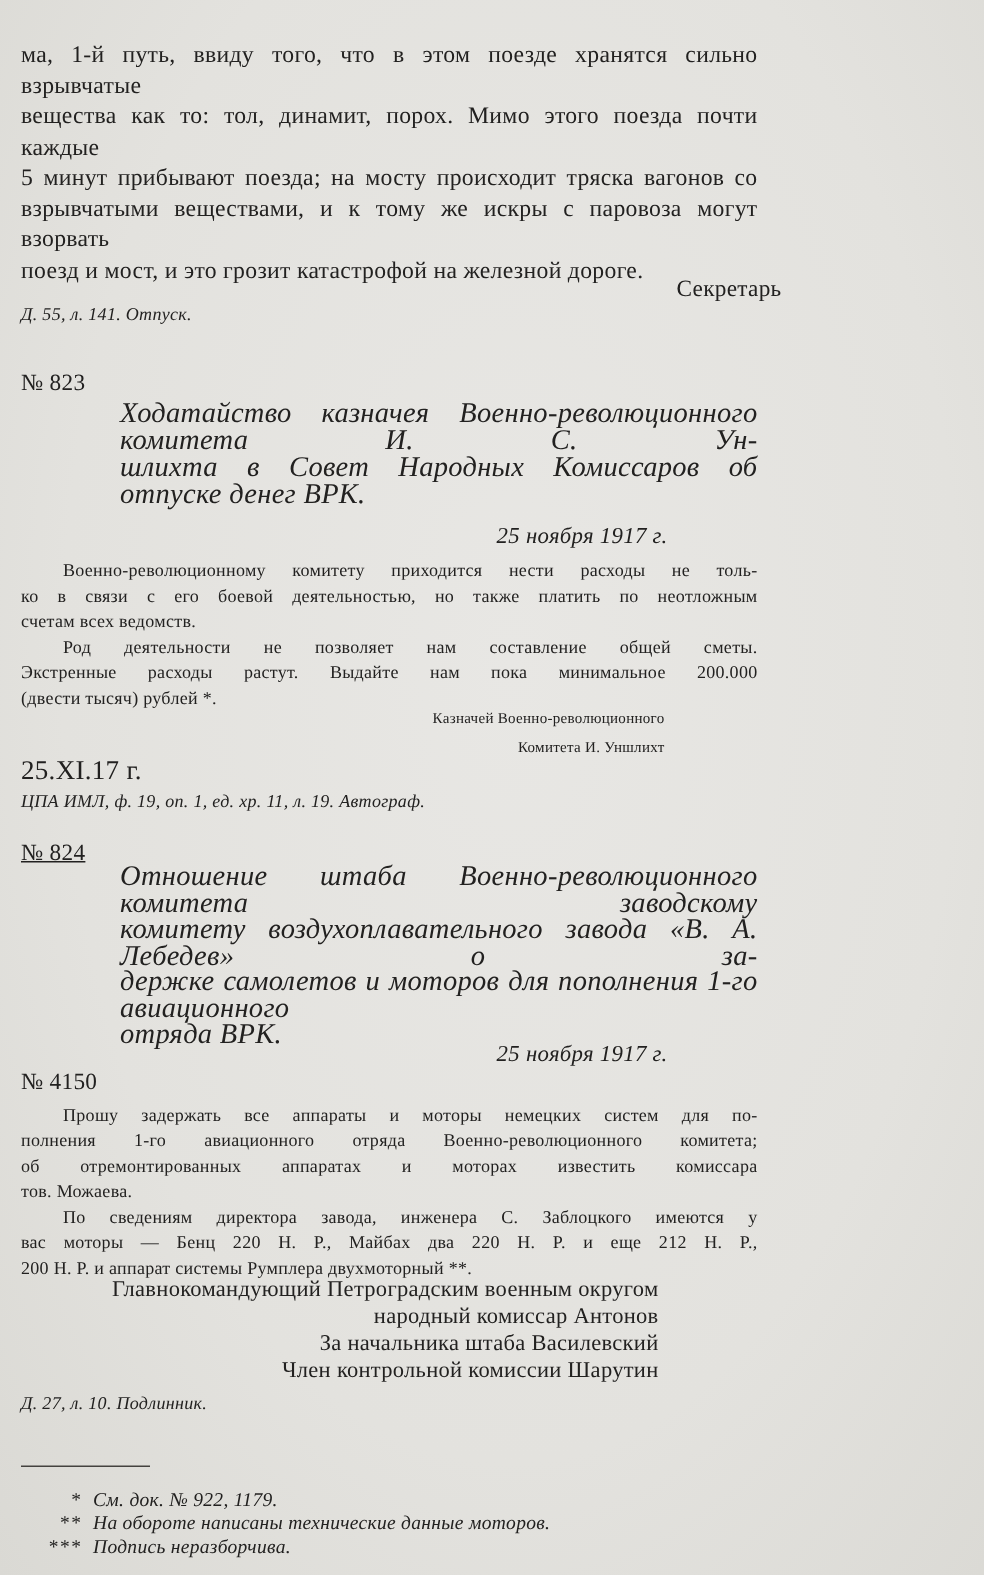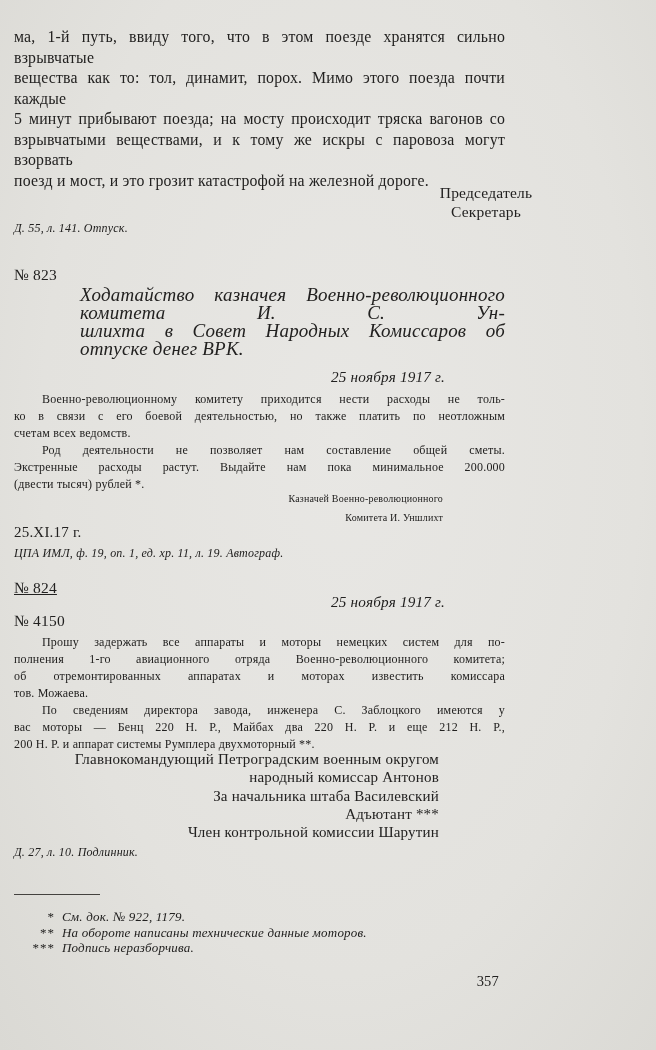--- a/index.html
+++ b/index.html
@@ -45,21 +45,21 @@
     text-align: right; padding-right: 60px;
     margin-top: 10px;
   }
   .docbody { font-size: 12px; line-height: 17px; }
   .docbody-first { margin-top: 5px; }
   .sig-823 {
     text-align: right; padding-right: 62px;
     font-size: 10px; line-height: 19px;
     margin-top: -4px;
   }
-  .date-left { font-size: 15px; line-height: 19px; margin-top: -4px; }
+  .date-left { font-size: 18px; line-height: 19px; margin-top: -4px; }
   .archive-823 { margin-top: 2px; }
   .docnum-824 { margin-top: 15px; text-decoration: underline; }
   .heading-824 { margin-top: -3px; line-height: 17.5px; }
   .date-824 { margin-top: -5px; }
   .outnum { font-size: 15.5px; line-height: 20px; }
   .body-824 { margin-top: 3px; }
   .sig-824 {
     font-size: 15px; line-height: 18.3px;
     margin-top: -3px;
   }
@@ -94,21 +94,20 @@
 
   <div class="carryover jpara">
       <div class="line">ма, 1-й путь, ввиду того, что в этом поезде хранятся сильно взрывчатые</div>
       <div class="line">вещества как то: тол, динамит, порох. Мимо этого поезда почти каждые</div>
       <div class="line">5 минут прибывают поезда; на мосту происходит тряска вагонов со</div>
       <div class="line">взрывчатыми веществами, и к тому же искры с паровоза могут взорвать</div>
       <div class="line last">поезд и мост, и это грозит катастрофой на железной дороге.</div>
     </div>
 
   <div class="sig-pair">
-    <div>Председатель</div>
     <div>Секретарь</div>
   </div>
 
   <div class="archive">Д. 55, л. 141. Отпуск.</div>
 
   <div class="docnum">№ 823</div>
 
   <div class="heading jpara">
       <div class="line">Ходатайство казначея Военно-революционного комитета И. С. Ун-</div>
       <div class="line last">шлихта в Совет Народных Комиссаров об отпуске денег ВРК.</div>
@@ -131,20 +130,26 @@
     <div>Казначей Военно-революционного</div>
     <div>Комитета И. Уншлихт</div>
   </div>
 
   <div class="date-left">25.XI.17 г.</div>
 
   <div class="archive archive-823">ЦПА ИМЛ, ф. 19, оп. 1, ед. хр. 11, л. 19. Автограф.</div>
 
   <div class="docnum docnum-824">№ 824</div>
 
+  <div class="heading heading-824 jpara">
+      <div class="line">Отношение штаба Военно-революционного комитета заводскому</div>
+      <div class="line">комитету воздухоплавательного завода «В. А. Лебедев» о за-</div>
+      <div class="line">держке самолетов и моторов для пополнения 1-го авиационного</div>
+      <div class="line last">отряда ВРК.</div>
+    </div>
 
   <div class="date-right date-824">25 ноября 1917 г.</div>
 
   <div class="outnum">№ 4150</div>
 
   <div class="docbody body-824 jpara indent">
       <div class="line">Прошу задержать все аппараты и моторы немецких систем для по-</div>
       <div class="line">полнения 1-го авиационного отряда Военно-революционного комитета;</div>
       <div class="line">об отремонтированных аппаратах и моторах известить комиссара</div>
       <div class="line last">тов. Можаева.</div>
@@ -152,21 +157,20 @@
   <div class="docbody jpara indent">
       <div class="line">По сведениям директора завода, инженера С. Заблоцкого имеются у</div>
       <div class="line">вас моторы — Бенц 220 Н. Р., Майбах два 220 Н. Р. и еще 212 Н. Р.,</div>
       <div class="line last">200 Н. Р. и аппарат системы Румплера двухмоторный **.</div>
     </div>
 
   <div class="sig-824">
       <div class="line">Главнокомандующий Петроградским военным округом</div>
       <div class="line">народный комиссар Антонов</div>
       <div class="line">За начальника штаба Василевский</div>
-      <div class="line">Адъютант ***</div>
       <div class="line last">Член контрольной комиссии Шарутин</div>
     </div>
 
   <div class="archive archive-824">Д. 27, л. 10. Подлинник.</div>
 
   <div class="fn-rule"></div>
 
   <div class="footnotes">
     <div class="fn-row">
       <span class="fn-marker">*</span>

